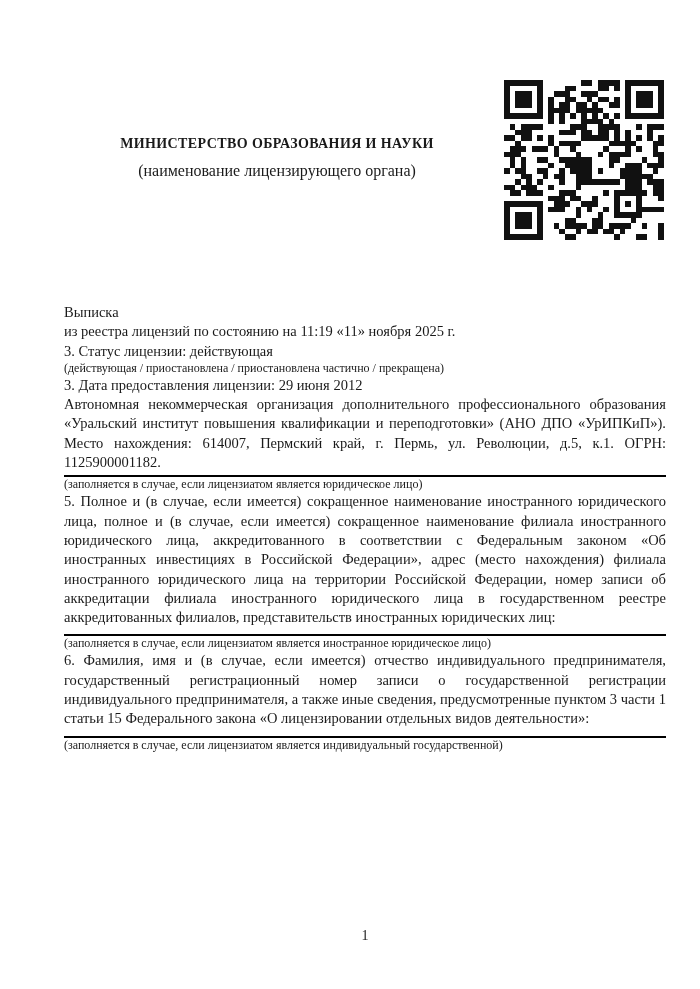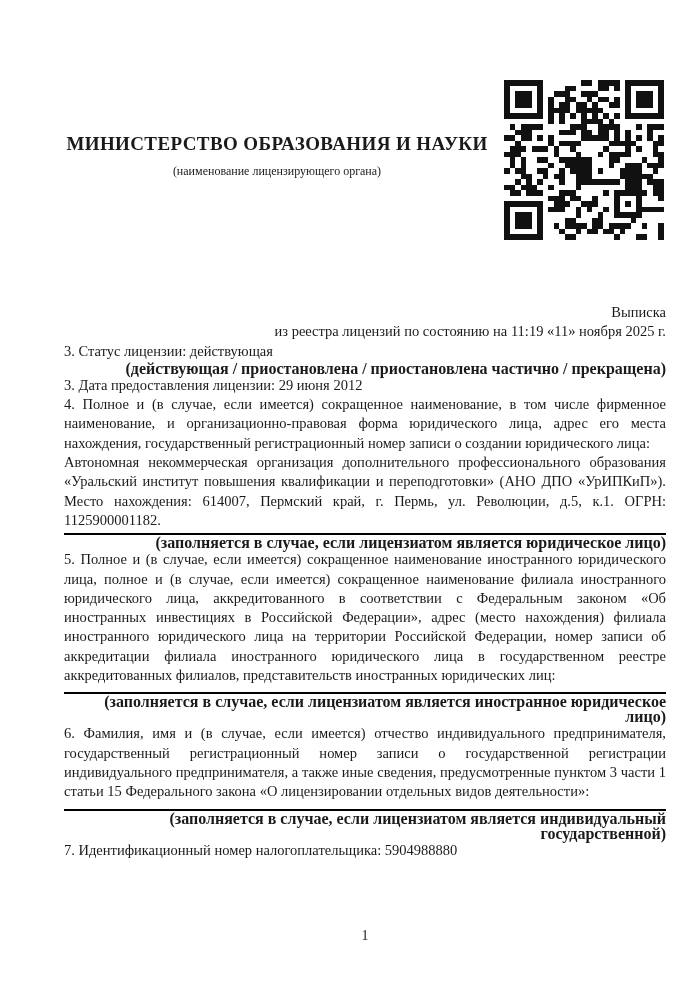--- a/index.html
+++ b/index.html
@@ -3,31 +3,31 @@
 <meta charset="utf-8">
 <style>
   html,body{margin:0;padding:0;background:#ffffff;}
   .page{
     position:relative;width:700px;height:989px;background:#ffffff;overflow:hidden;
     font-family:"Liberation Serif","DejaVu Serif",serif;color:#1a1a1a;
     -webkit-font-smoothing:antialiased;
   }
   
   .org{position:absolute;left:64px;top:130px;width:426px;text-align:center;}
-  .org-name{font-weight:700;font-size:19px;line-height:28px;letter-spacing:.4px;}
-  .org-caption{font-size:12px;line-height:14px;margin-top:6px;}
+  .org-name{font-weight:700;font-size:14px;line-height:28px;letter-spacing:.4px;}
+  .org-caption{font-size:16px;line-height:14px;margin-top:6px;}
   
   .qr{position:absolute;left:504px;top:80px;width:160px;height:160px;}
   .qr svg{display:block;width:160px;height:160px;}
   
   .doc{position:absolute;left:64px;top:303px;width:602px;font-size:14.5px;line-height:19.3px;}
   .doc p{margin:0;}
-  .title{text-align:right;}
+  .title{text-align:left;}
   .para{text-align:justify;}
-  .caption{font-size:16px;line-height:15px;text-align:right;font-weight:bold;}
+  .caption{font-size:12px;line-height:15px;text-align:left;}
   .rule{height:0;border-top:2px solid #000;}
   
   .i1{margin-top:28px;}
   .c1{margin-top:1px;}
   .i2{margin-top:19px;}
   .i3{margin-top:16px;}
   .i4{margin-top:8px;}
   .r4{margin-top:3px;}
   .c4{margin-top:1px;}
   .i5{margin-top:2px;}
@@ -62,31 +62,29 @@
       <p>Выписка</p>
       <p>из реестра лицензий по состоянию на 11:19 «11» ноября 2025 г.</p>
     </div>
 
     <p class="para i1">3. Статус лицензии: действующая</p>
     <p class="caption c1">(действующая / приостановлена / приостановлена частично / прекращена)</p>
 
 
     <p class="para i3">3. Дата предоставления лицензии: 29 июня 2012</p>
 
-    <p class="para i4">4. Полное и (в случае, если имеется) сокращенное наименование, в том числе фирменное наименование, и организационно-правовая форма юридического лица, адрес его места нахождения, государственный регистрационный номер записи о создании юридического лица:</p>
     <p class="para">Автономная некоммерческая организация дополнительного профессионального образования «Уральский институт повышения квалификации и переподготовки» (АНО ДПО «УрИПКиП»). Место нахождения: 614007, Пермский край, г. Пермь, ул. Революции, д.5, к.1. ОГРН: 1125900001182.</p>
     <div class="rule r4"></div>
     <p class="caption c4">(заполняется в случае, если лицензиатом является юридическое лицо)</p>
 
     <p class="para i5">5. Полное и (в случае, если имеется) сокращенное наименование иностранного юридического лица, полное и (в случае, если имеется) сокращенное наименование филиала иностранного юридического лица, аккредитованного в соответствии с Федеральным законом «Об иностранных инвестициях в Российской Федерации», адрес (место нахождения) филиала иностранного юридического лица на территории Российской Федерации, номер записи об аккредитации филиала иностранного юридического лица в государственном реестре аккредитованных филиалов, представительств иностранных юридических лиц:</p>
     <div class="rule r5"></div>
     <p class="caption c5">(заполняется в случае, если лицензиатом является иностранное юридическое лицо)</p>
 
     <p class="para i6">6. Фамилия, имя и (в случае, если имеется) отчество индивидуального предпринимателя, государственный регистрационный номер записи о государственной регистрации индивидуального предпринимателя, а также иные сведения, предусмотренные пунктом 3 части 1 статьи 15 Федерального закона «О лицензировании отдельных видов деятельности»:</p>
     <div class="rule r6"></div>
     <p class="caption c6">(заполняется в случае, если лицензиатом является индивидуальный государственной)</p>
 
-    <p class="para i7">7. Идентификационный номер налогоплательщика: 5904988880</p>
   </div>
 
   <div class="pagenum">1</div>
 
 </div>
 
 </body></html>

